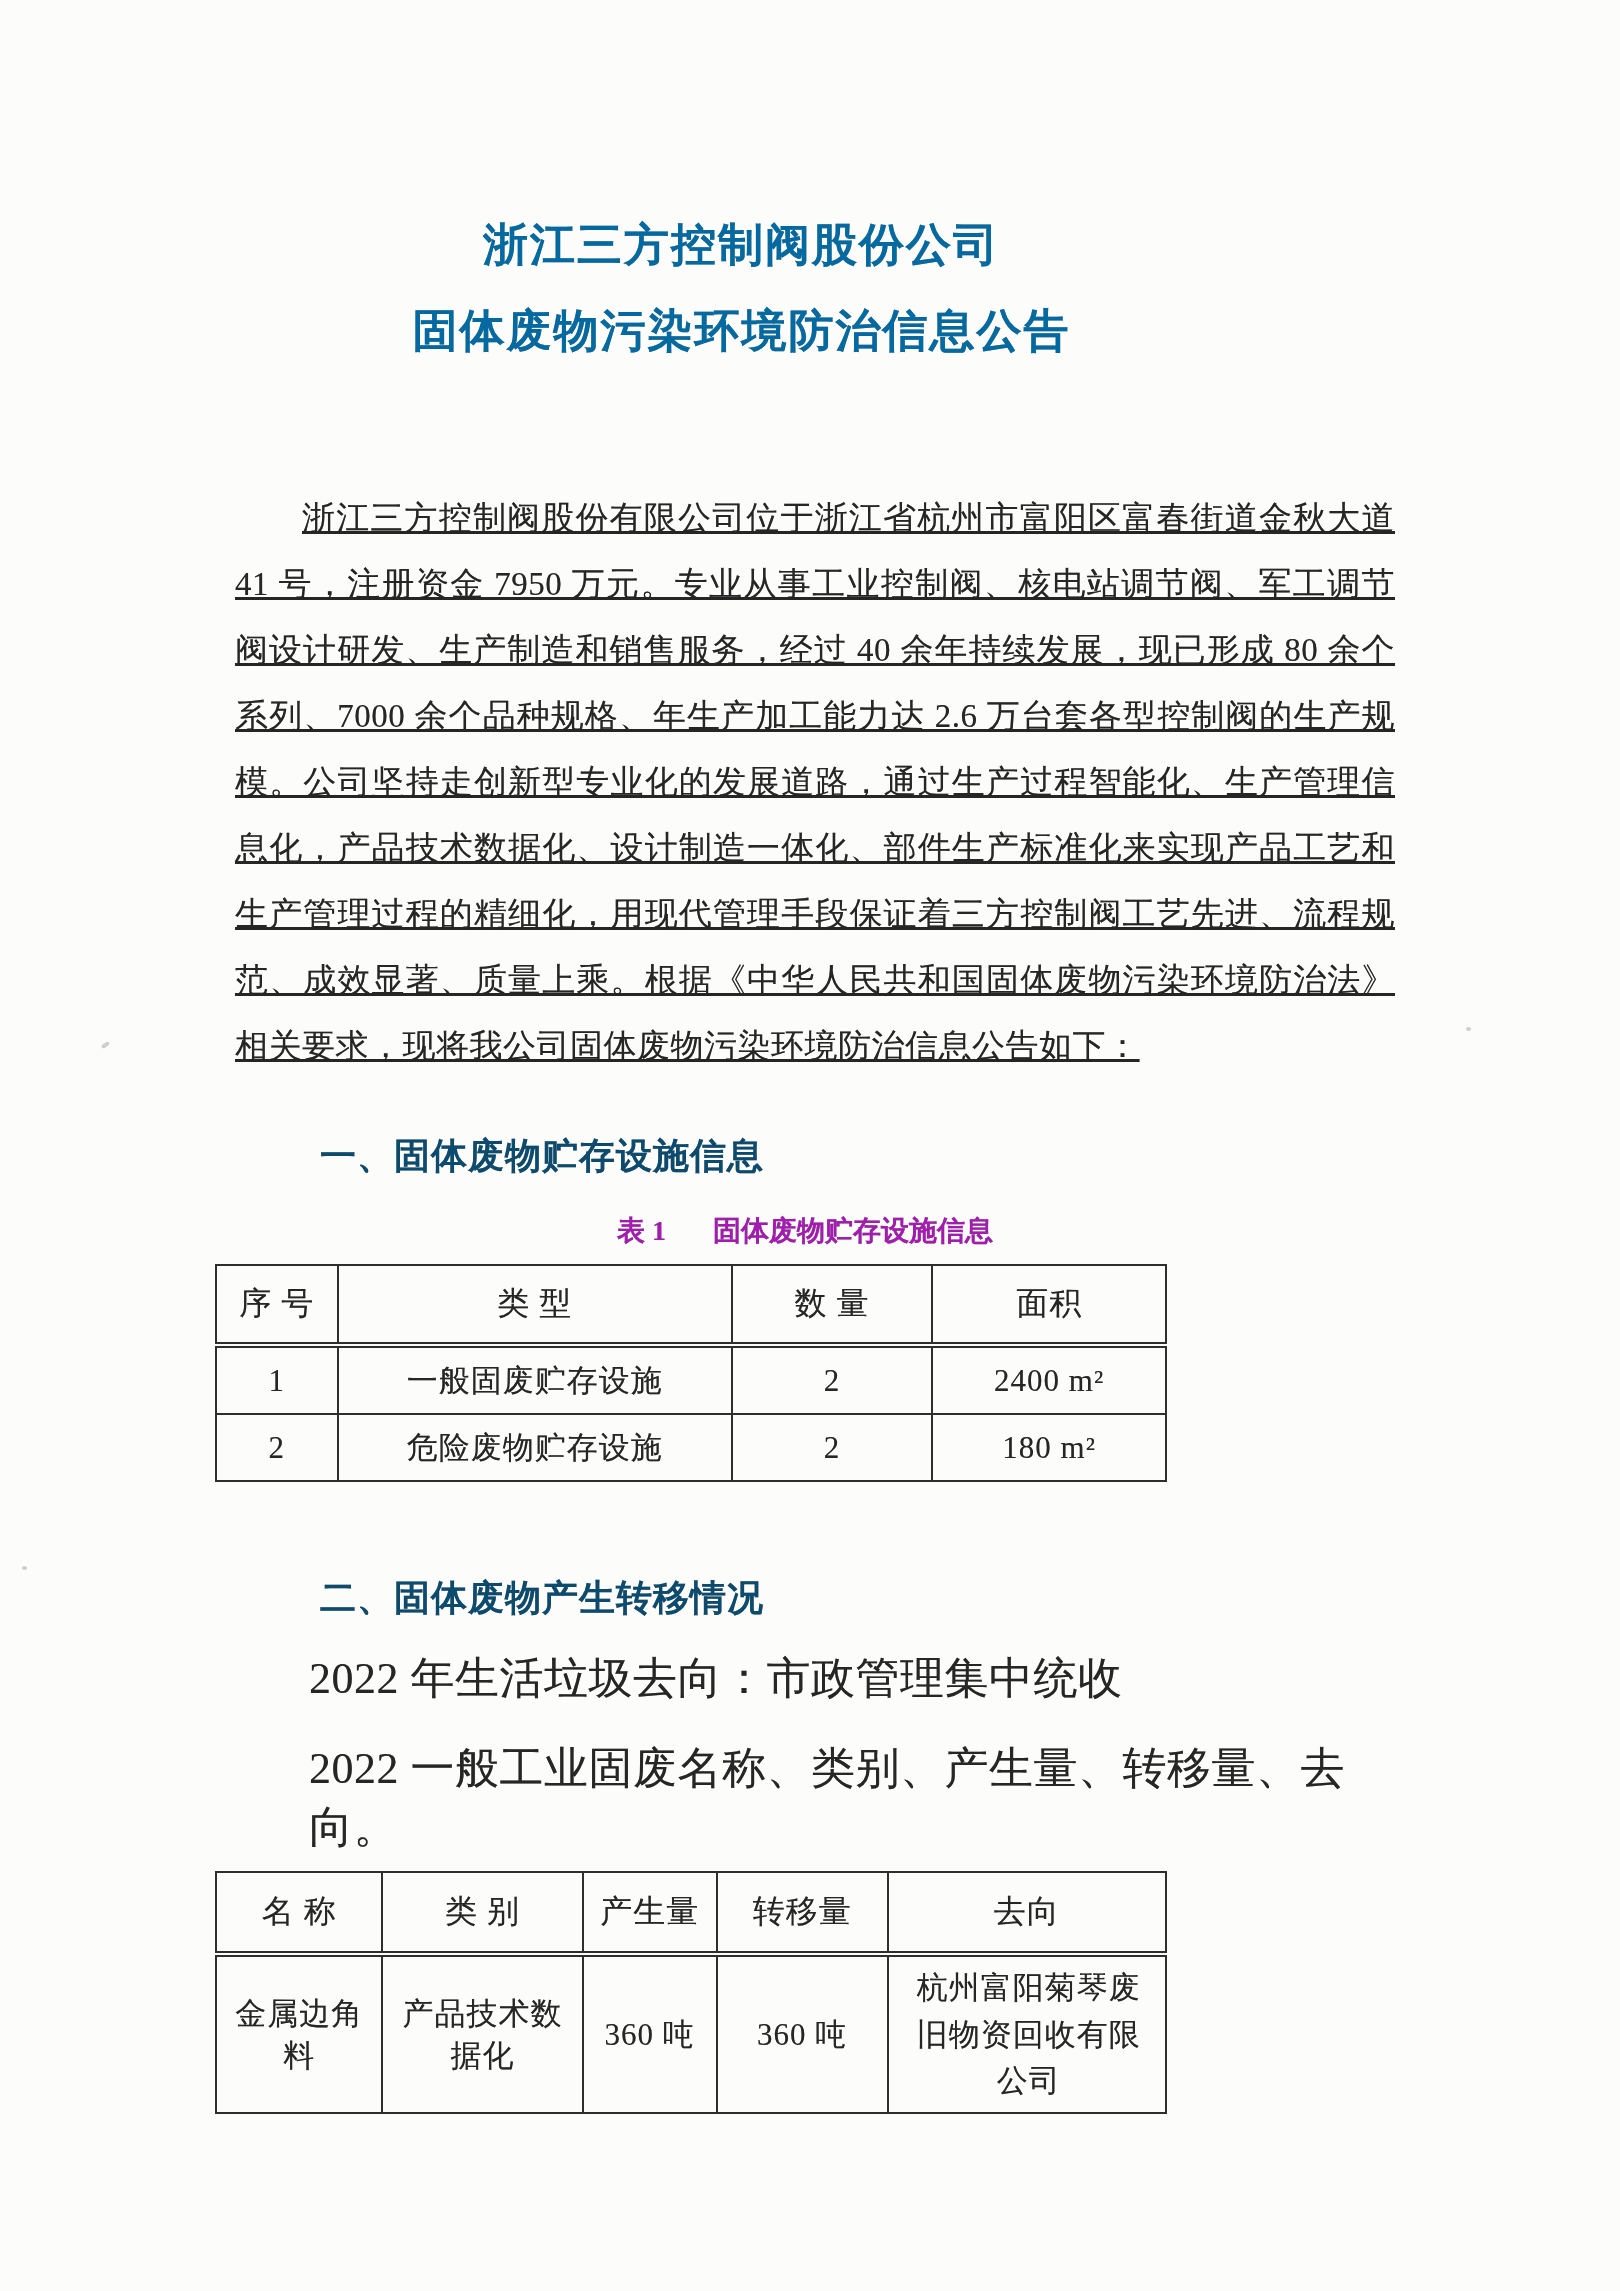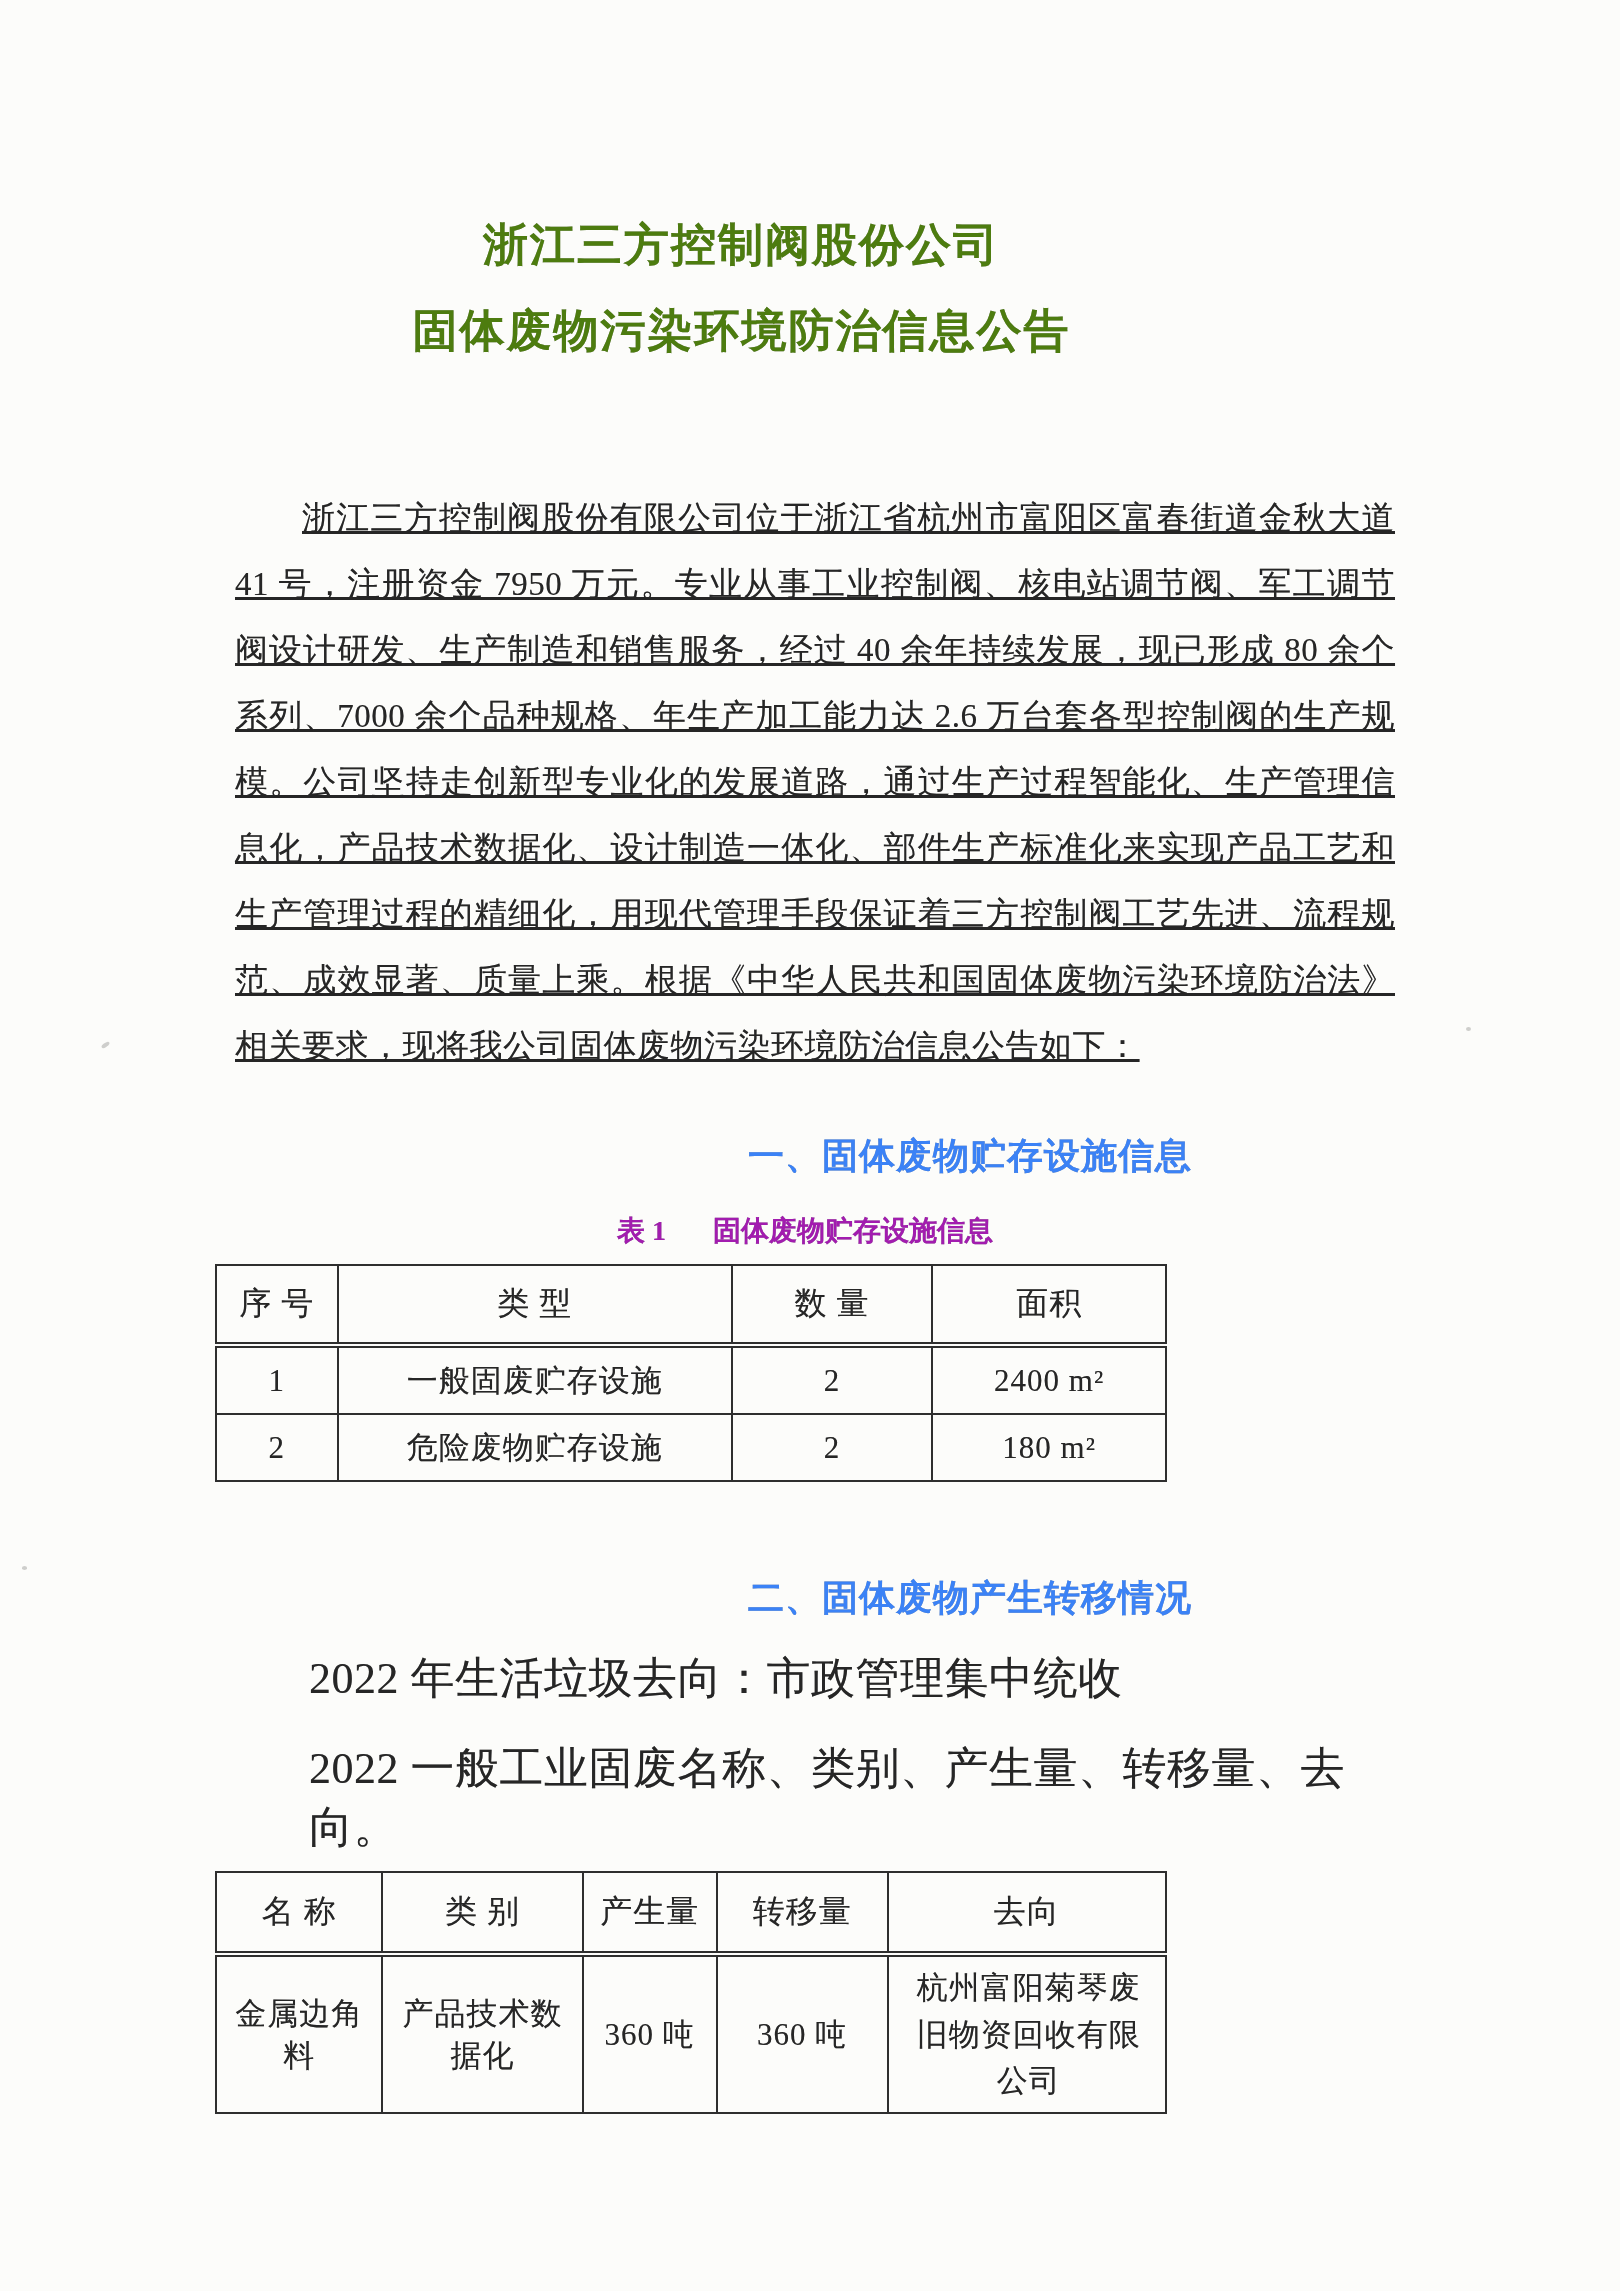--- a/index.html
+++ b/index.html
@@ -20,42 +20,41 @@
     box-sizing: border-box;
     padding-top: 223px;
   }
   .title {
     text-align: center;
     margin: 0 137px 0 0;
     font-size: 45px;
     font-weight: 700;
     line-height: 1;
     letter-spacing: 2px;
-    color: #4d7c0f;
+    color: #0369a1;
   }
   .title.second {
     margin-top: 41px;
   }
   .para {
     margin: 131px 225px 0 235px;
     font-size: 33px;
     line-height: 66px;
     text-align: justify;
     text-indent: 67px;
     letter-spacing: 0.5px;
     text-decoration: underline;
   }
   .section-heading {
     margin: 57px 0 0 320px;
     font-size: 36px;
     font-weight: 700;
     line-height: 1.15;
     letter-spacing: 1px;
-    color: #3b82f6;
-    text-align: center;
+    color: #0c4a6e;
   }
   .section-heading.second {
     margin-top: 96px;
   }
   .sub-line {
     margin: 30px 225px 0 309px;
     font-size: 44px;
     line-height: 1.35;
     letter-spacing: 0.5px;
   }

